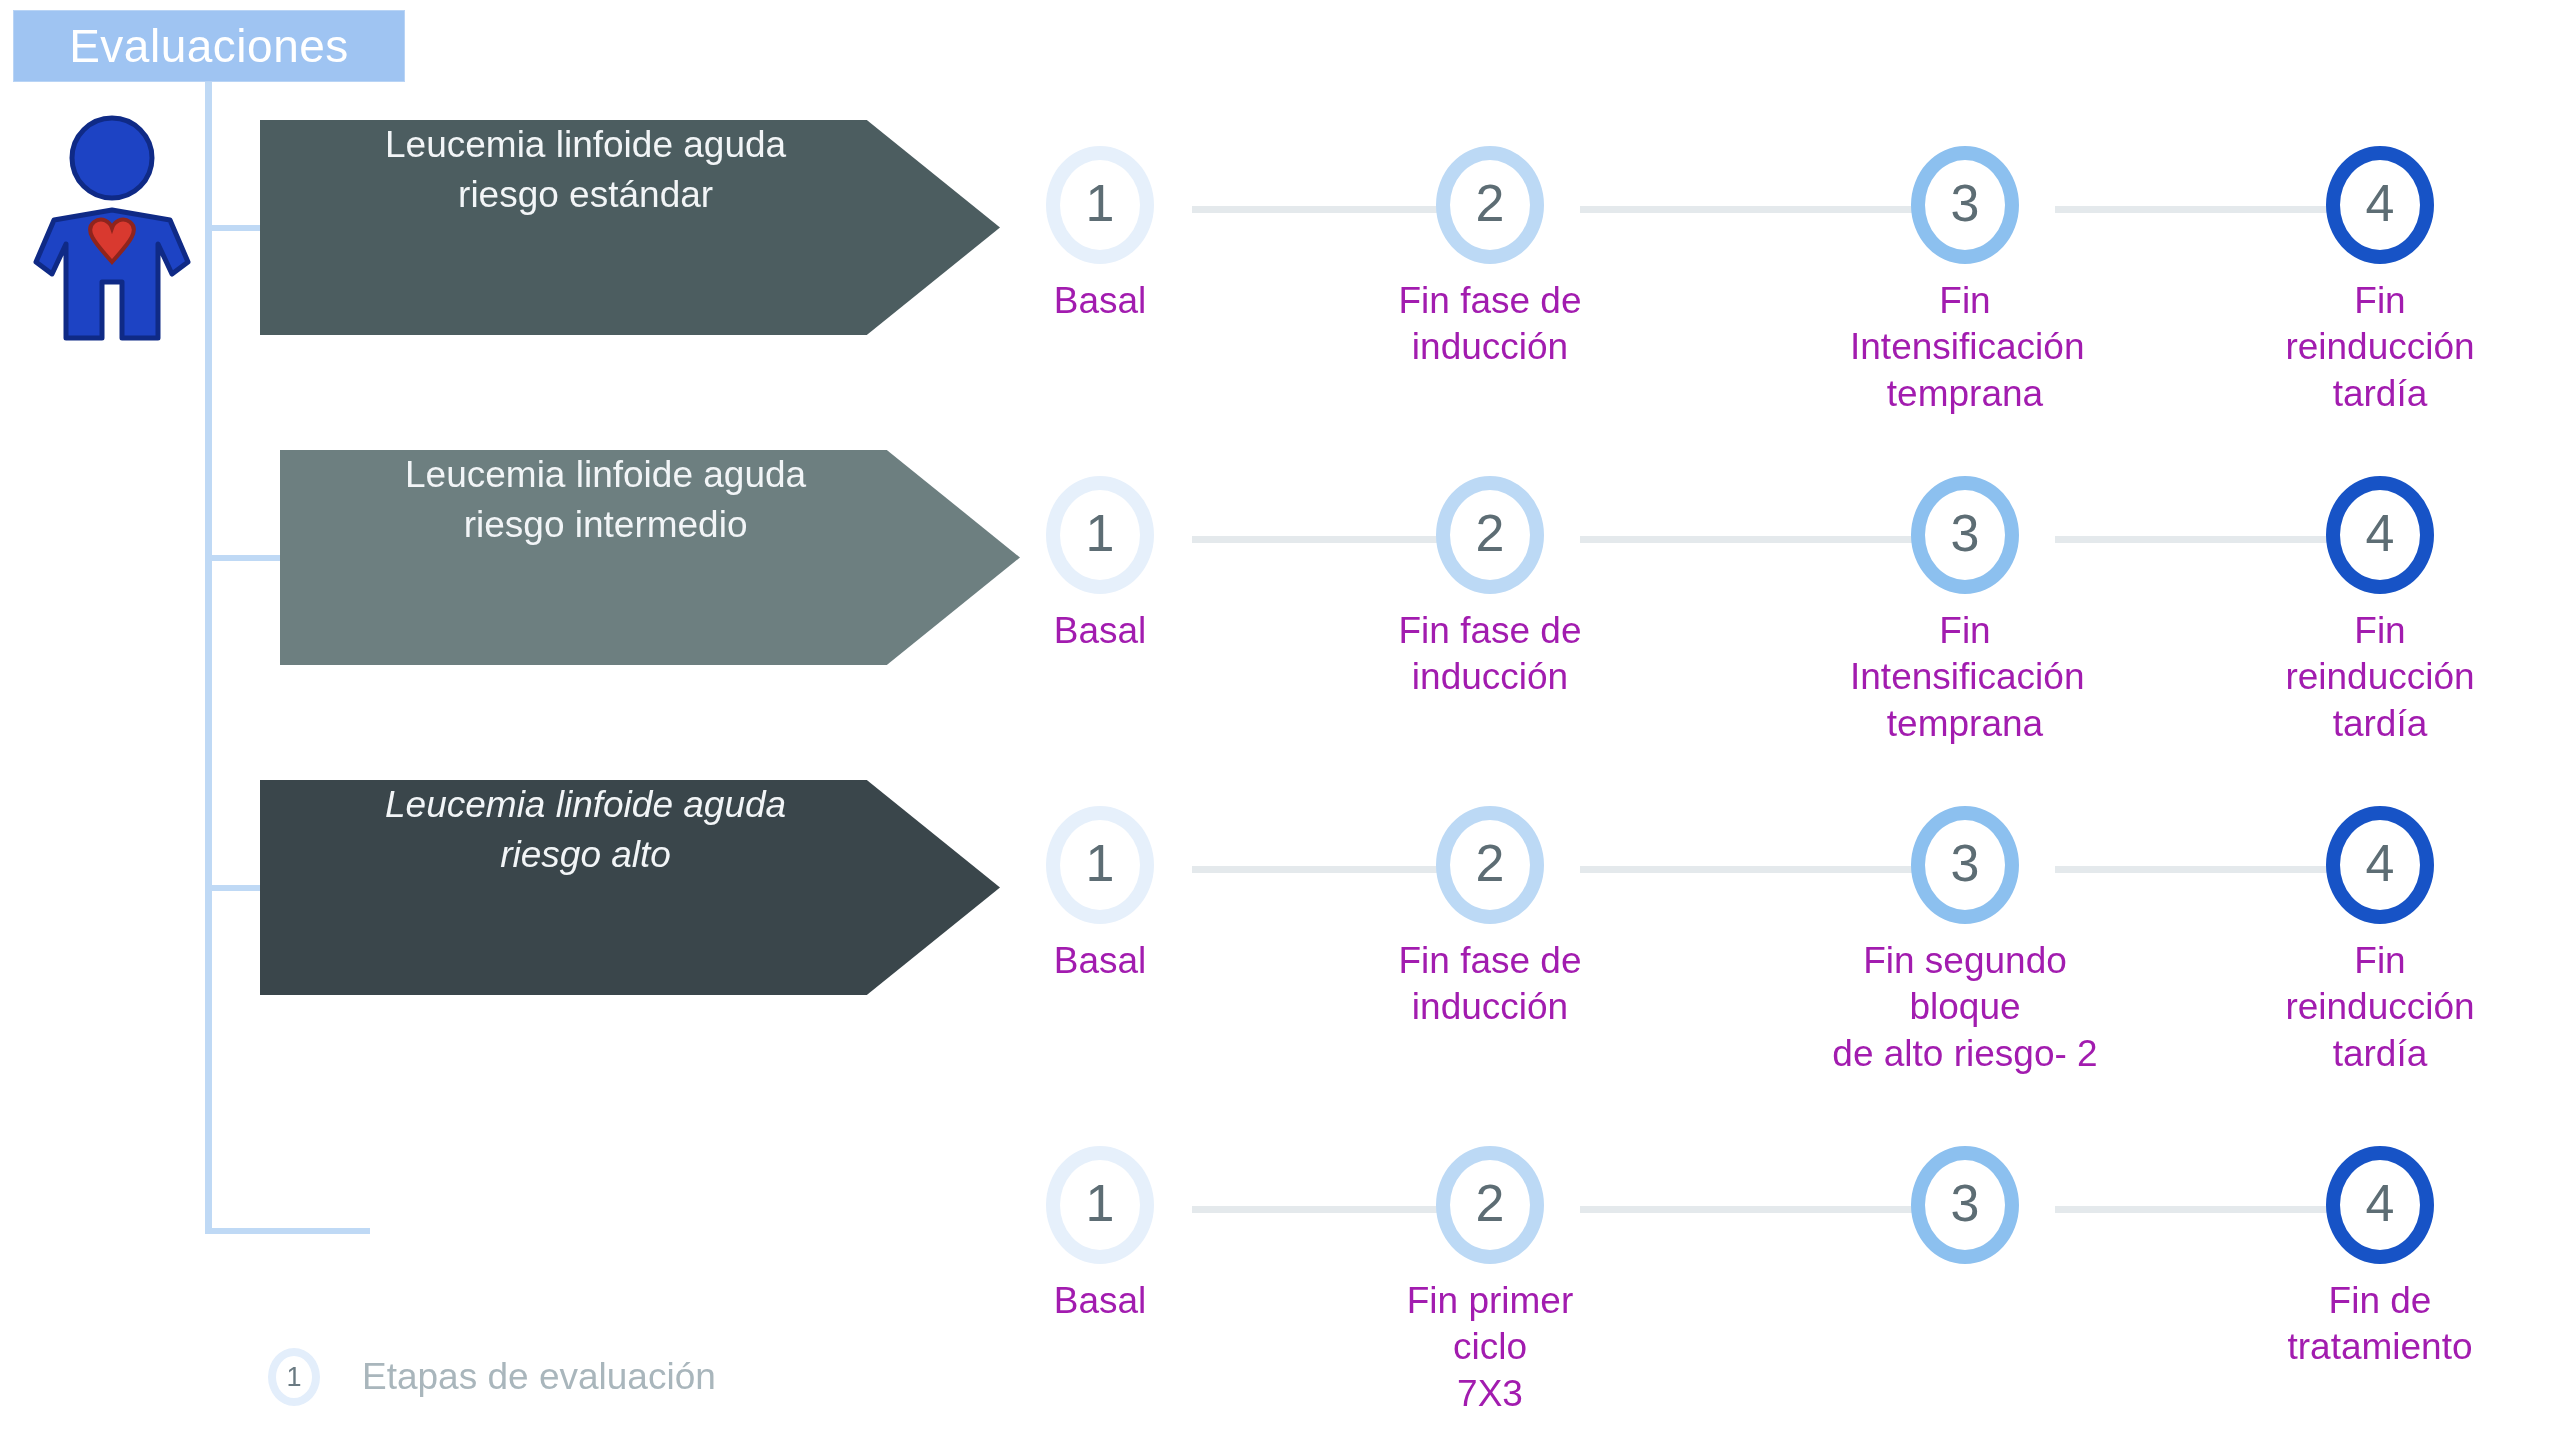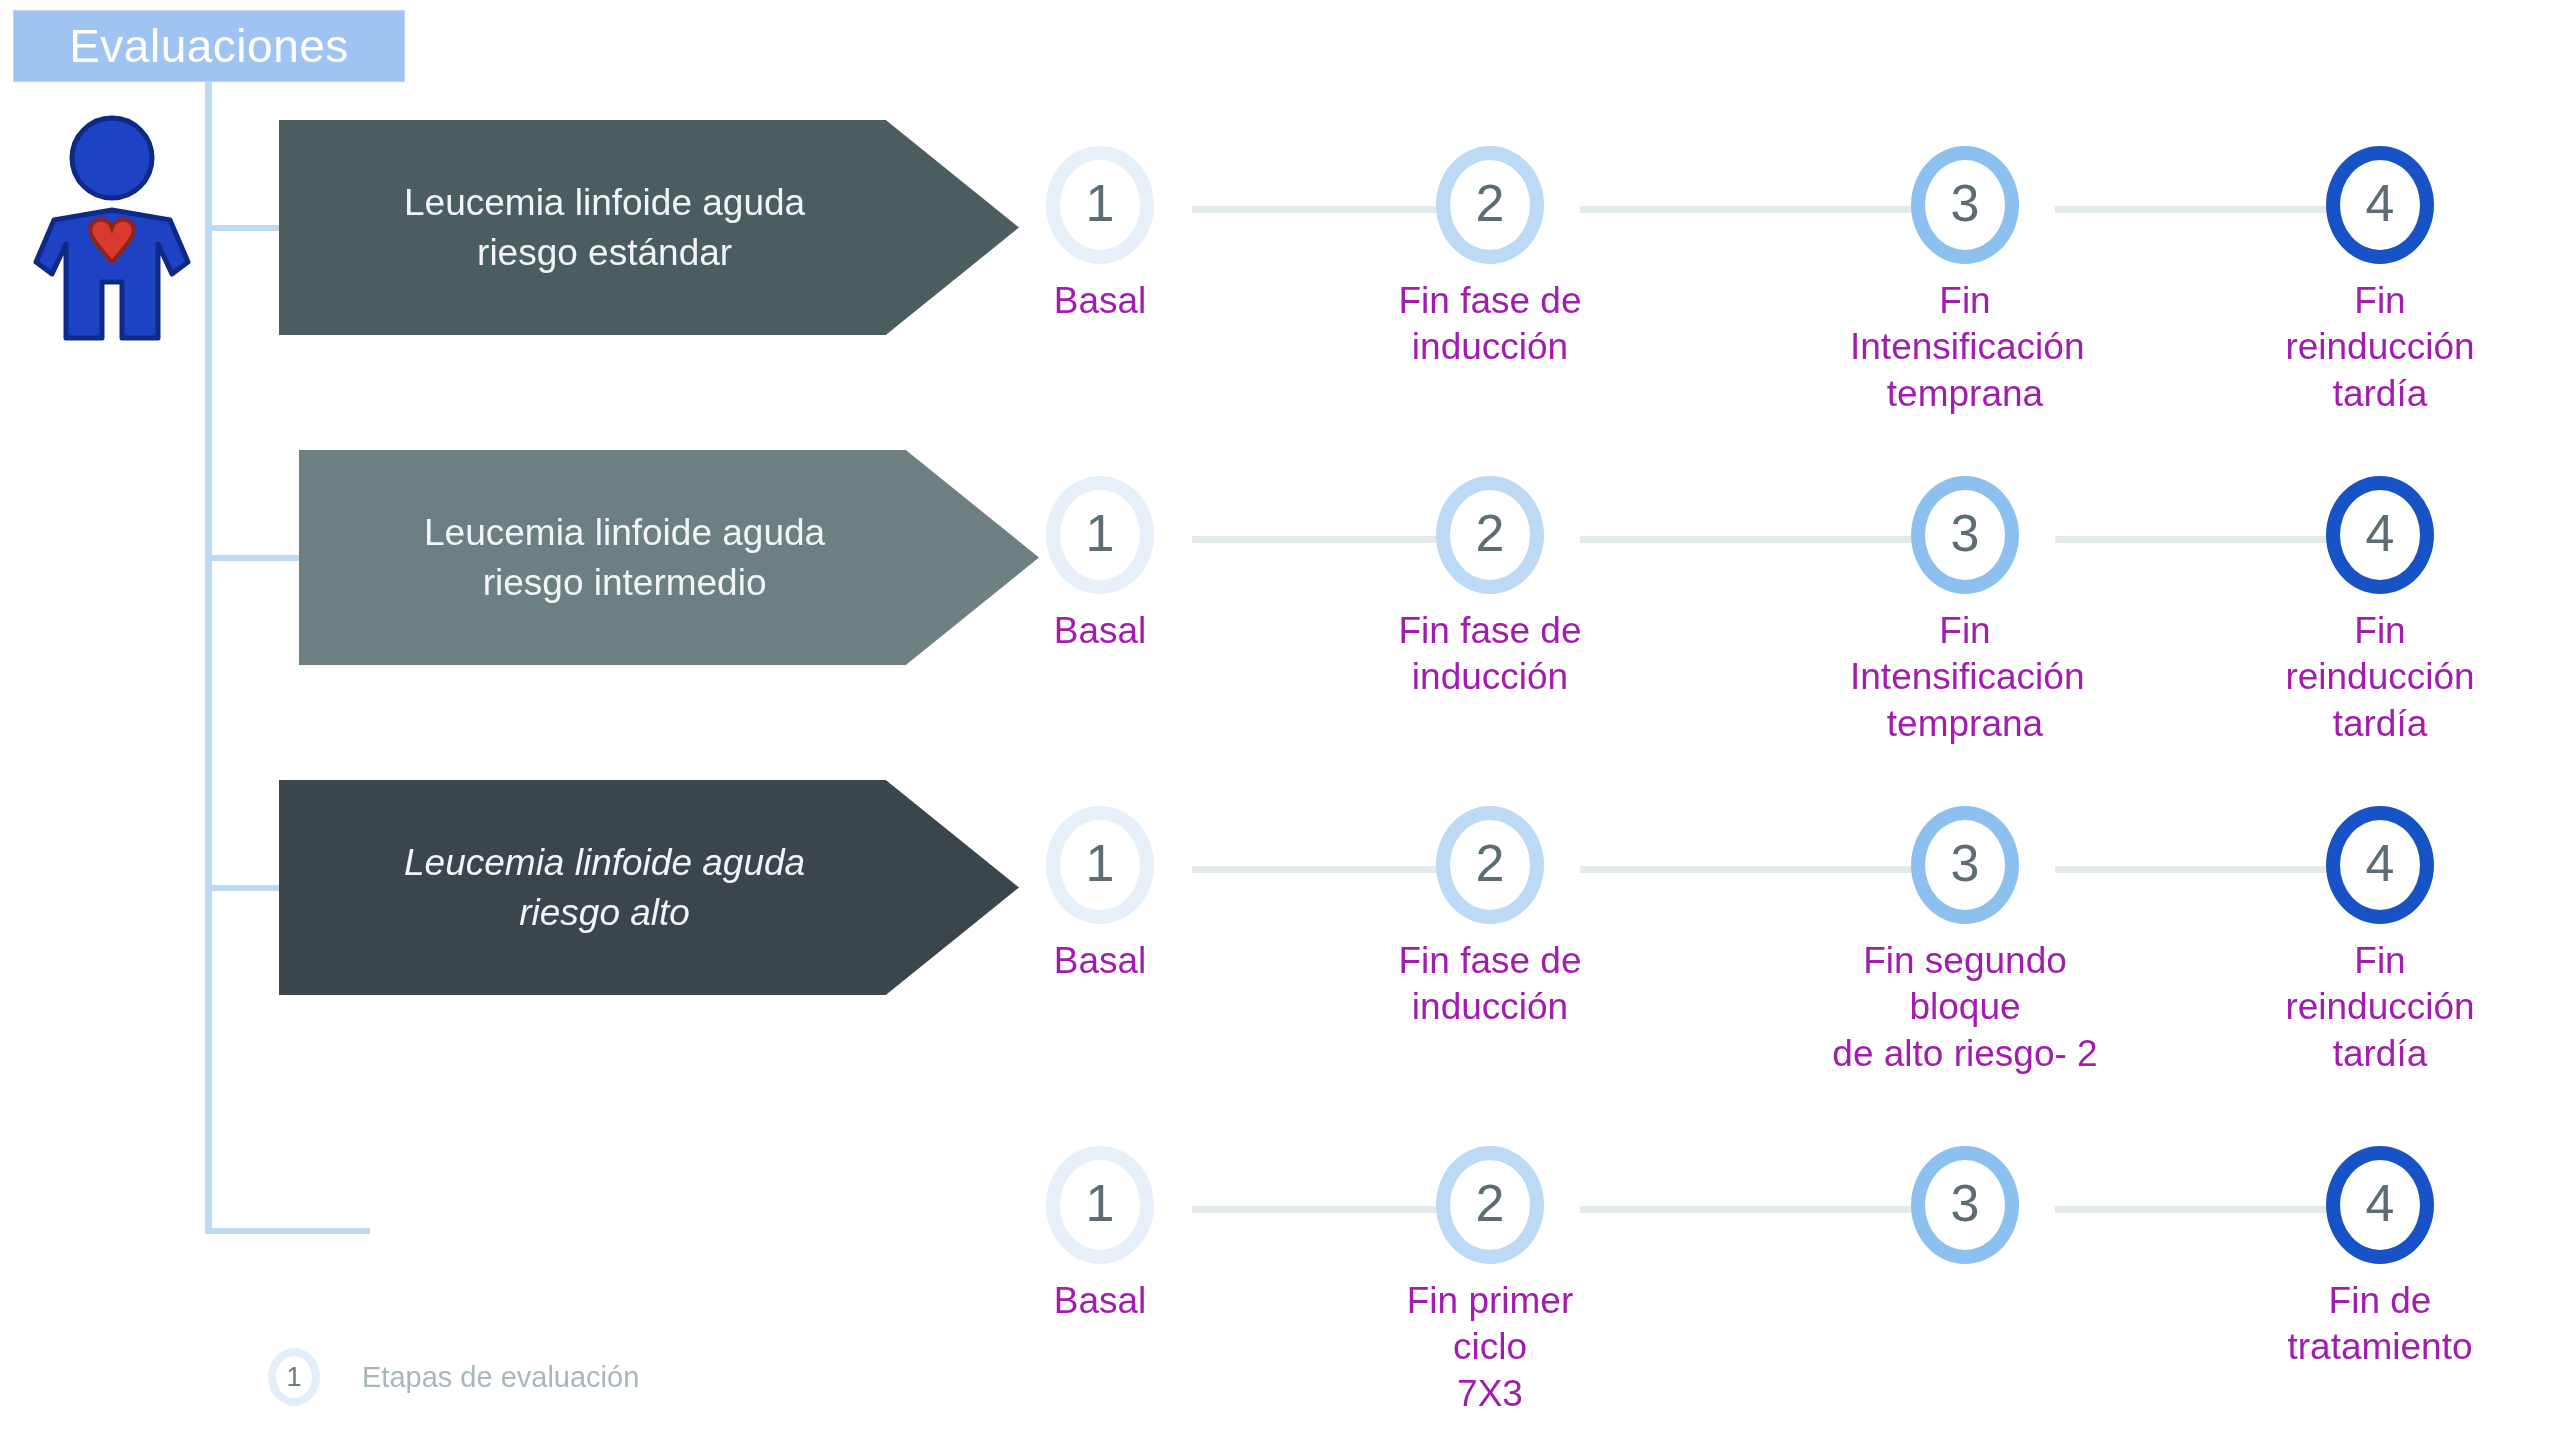--- a/index.html
+++ b/index.html
@@ -34,22 +34,22 @@
   }
 
   
   .patient-icon{position:absolute;left:22px;top:112px;width:180px;height:230px;}
 
   
   .row{position:absolute;left:0;width:2576px;height:260px;}
 
   
   .arrow-box{
-    position:absolute;left:279px;top:0;width:740px;height:215px;
-    display:flex;align-items:center;justify-content:center;
+    position:absolute;left:260px;top:0;width:740px;height:215px;
+    display:flex;justify-content:center;
     clip-path:polygon(0 0, 82% 0, 100% 50%, 82% 100%, 0 100%);
     box-sizing:border-box;
   }
   .arrow-box .label{
     color:#f2f5f7;font-size:37px;line-height:1.35;text-align:center;
     width:68%;margin-right:12%;
     font-weight:400;
   }
 
   
@@ -81,21 +81,21 @@
 
   
   .legend{position:absolute;left:268px;top:1348px;display:flex;align-items:center;}
   .legend-circle{
     width:52px;height:58px;border-radius:50%;
     border:8px solid #e3eefb;background:#fff;
     display:flex;align-items:center;justify-content:center;
     box-sizing:border-box;
   }
   .legend-circle span{font-size:27px;color:#6a7a82;}
-  .legend-text{margin-left:42px;font-size:29px;color:#a9b6bc;}
+  .legend-text{margin-left:42px;font-size:37px;color:#a9b6bc;}
 </style>
 </head>
 <body>
 
 <div id="stage">
 
   <div class="header-chip">
     <div class="txt">Evaluaciones</div>
   </div>
 

